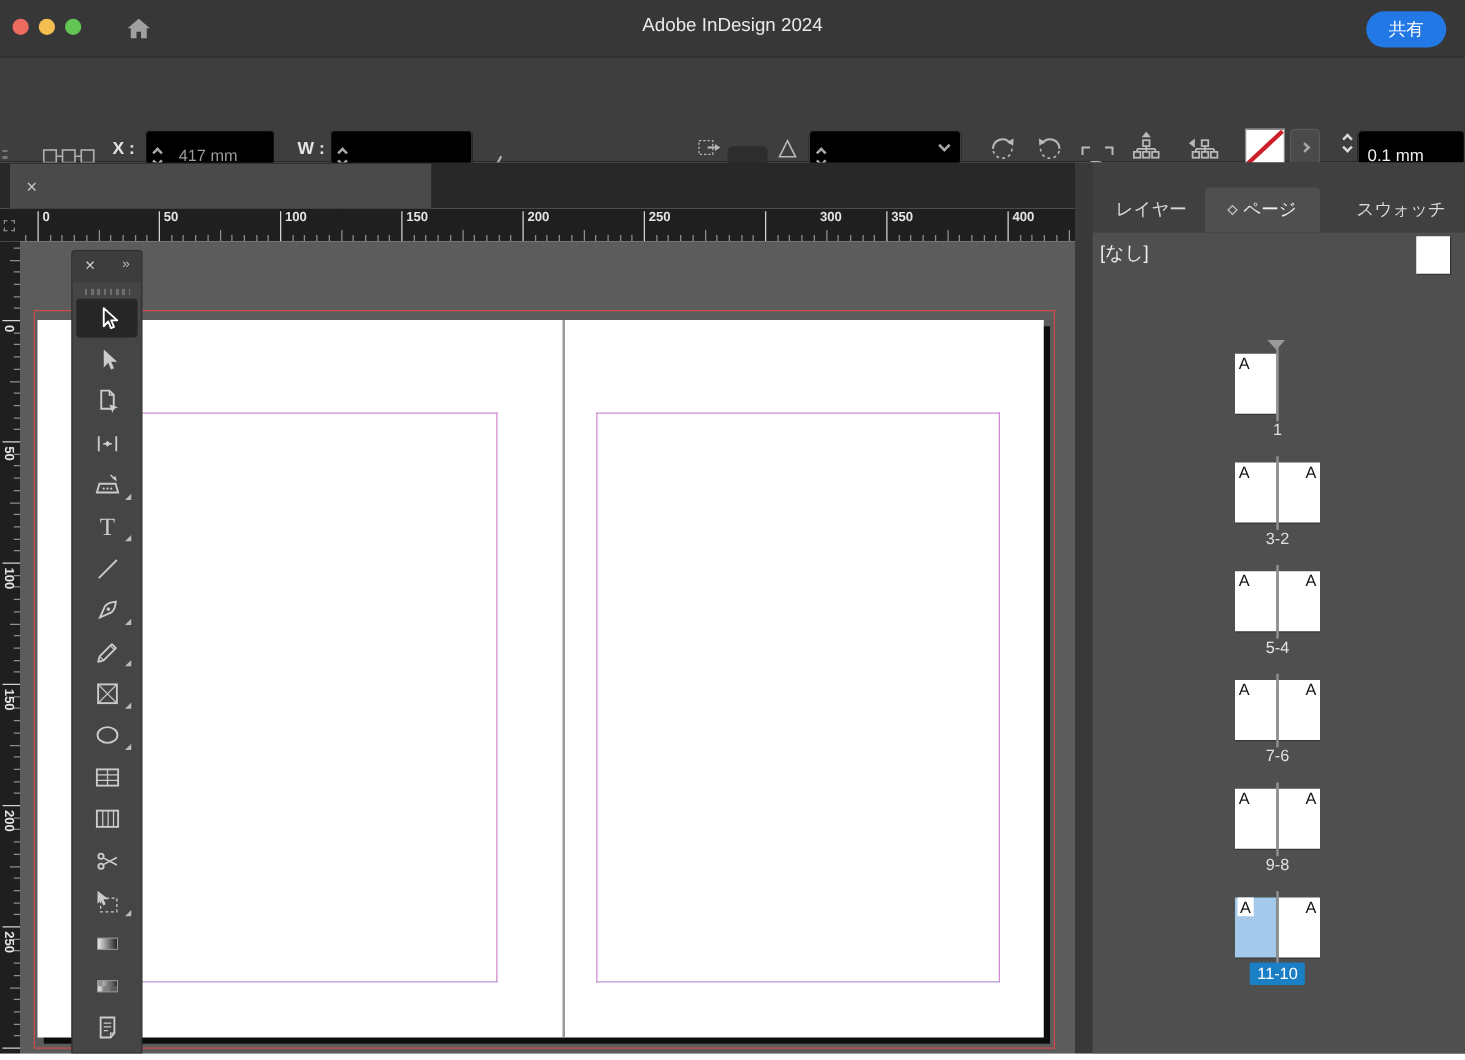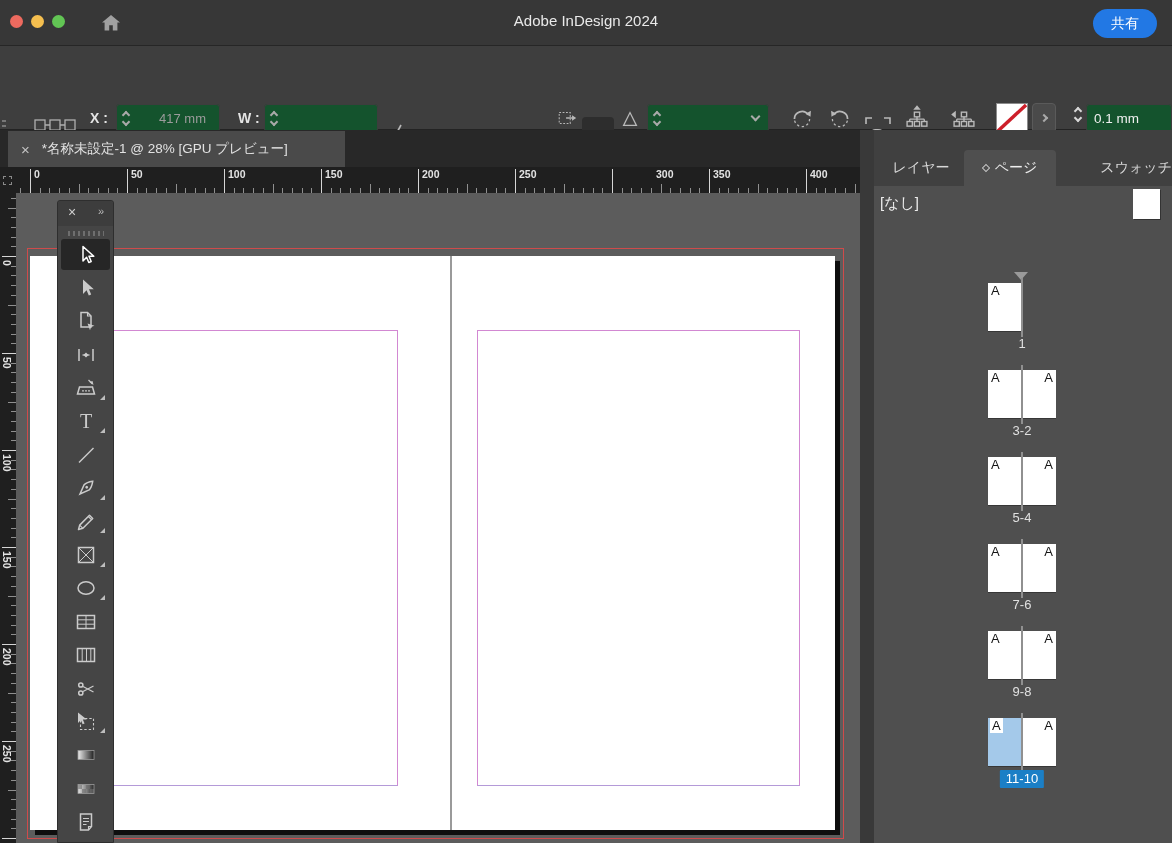--- a/index.html
+++ b/index.html
@@ -17,22 +17,22 @@
     color:#e9e9e9; font-size:15px; }
   #share-btn { position:absolute; left:1093px; top:9px; width:64px; height:29px;
     border-radius:15px; background:var(--share-button-bg); color:#fff; font-size:14px;
     display:flex; align-items:center; justify-content:center; }
 
   
   #controlbar { position:absolute; left:0; top:45px; width:1172px; height:85px;
     background:#3e3e3e; border-top:1px solid #262626; border-bottom:1px solid #232323; }
   .flbl { position:absolute; height:28px; line-height:28px; color:#e4e4e4;
     font-size:14px; font-weight:600; }
-  .fld { position:absolute; height:28px; background:#14532d; border-radius:4px;
-    box-shadow:inset 0 0 0 1px #3d3d3d; display:flex; align-items:center;gap:16px; }
+  .fld { position:absolute; height:28px; background:#000000; border-radius:4px;
+    box-shadow:inset 0 0 0 1px #3d3d3d; display:flex; align-items:flex-end; }
   .fld .val { color:#9b9b9b; font-size:13px; padding-left:10px; }
   .stepper { display:flex; flex-direction:column; gap:4px; margin-left:7px; width:10px; }
   .chv { width:6px; height:6px; border-left:2px solid #a9a9a9; border-top:2px solid #a9a9a9; display:block; }
   .chv.up { transform:rotate(45deg); }
   .chv.dn { transform:rotate(225deg); margin-top:-3px; }
   .ddchv { width:7px; height:7px; border-left:2px solid #a9a9a9; border-top:2px solid #a9a9a9;
     transform:rotate(225deg); position:absolute; right:10px; top:9px; }
   .cicon { position:absolute; color:#b9b9b9; }
   .cicon svg { width:100%; height:100%; display:block; }
   #link-box { position:absolute; left:582px; top:71px; width:32px; height:48px;
@@ -362,21 +362,20 @@
     <span class="val">0.1 mm</span>
   </div>
   <div id="stroke-style">
       <div></div>
     </div>
 </div>
 
 <div id="tabbar">
   <div id="doc-tab">
     <span class="x">×</span>
-    <span class="ttl">*名称未設定-1 @ 28% [GPU プレビュー]</span>
   </div>
 </div>
 
 <div id="ruler-corner">
     <div></div>
   </div>
 <div id="ruler-h">
     <i class="htick" style="left: 4.3px; height: 5px;"></i>
     <i class="htick" style="left: 14px; height: 24px; background: rgb(213, 213, 213);"></i>
     <i class="htick" style="left: 23.7px; height: 5px;"></i>
@@ -740,21 +739,21 @@
 
 <div id="right-region">
   <div id="paneltop"></div>
   <div class="ptab" style="left:18px;width:86px;">
     <span>レイヤー</span>
   </div>
   <div class="ptab" id="ptab-pages" style="left:104px;width:92px;">
     <span class="diamond"></span>
     <span>ページ</span>
   </div>
-  <div class="ptab" style="left:196px;width:116px;justify-content:flex-end;padding-left:14px;">
+  <div class="ptab" style="left:196px;width:116px;justify-content:center;padding-left:14px;">
     <span>スウォッチ</span>
   </div>
 
   <div id="panel-body">
     <div id="row-none-label">[なし]</div>
     <div id="none-thumb"></div>
 
 
     <div id="insert-marker"></div>
     <div id="spreads">

